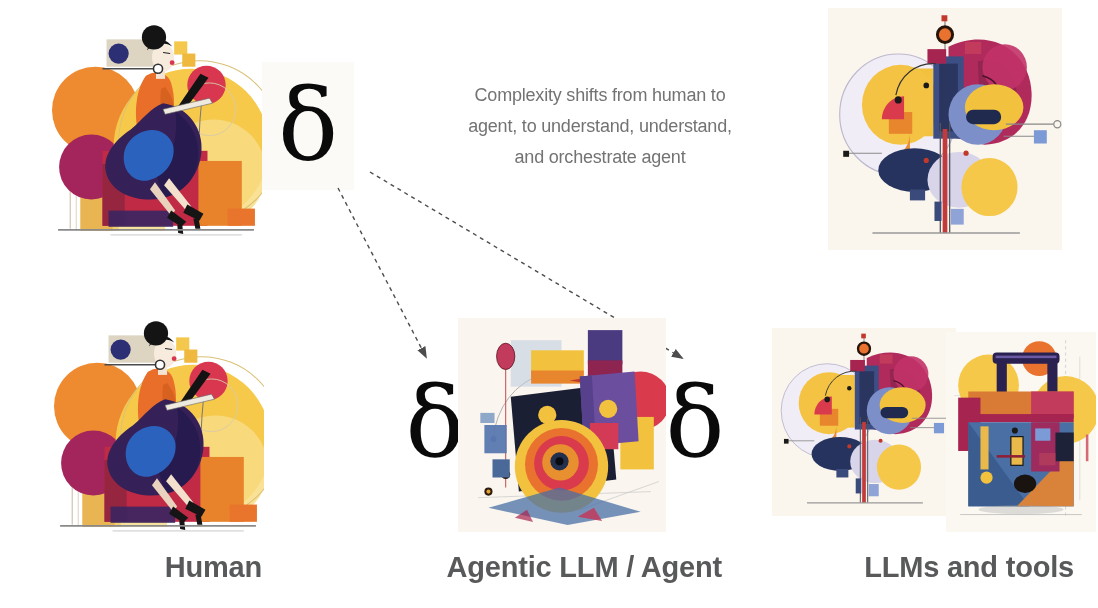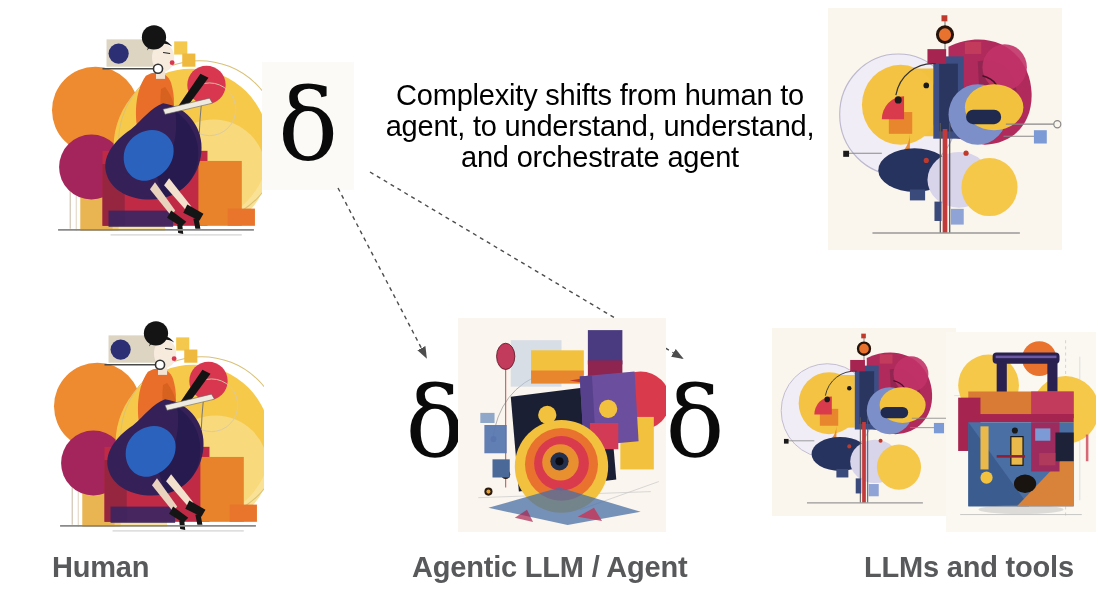--- a/index.html
+++ b/index.html
@@ -26,31 +26,31 @@
     user-select: none;
   }
   .delta-top    { left: 262px; top: 62px;  width: 92px;  height: 128px; font-size: 100px; background: #fbfaf7; }
   .delta-agent  { left: 400px; top: 357px; width: 70px;  height: 130px; font-size: 98px; }
   .delta-tools  { left: 660px; top: 357px; width: 70px;  height: 130px; font-size: 98px; }
 
   .caption {
     position: absolute;
     left: 378px; top: 80px; width: 444px;
     text-align: center;
-    color: #000000;
-    font-size: 29px;
+    color: #737373;
+    font-size: 18px;
     letter-spacing: -0.2px;
     line-height: 31px;
   }
   .caption span { display: block; }
 
   .col-label {
     position: absolute;
     top: 551px;
-    text-align: left;
+    text-align: right;
     font-weight: 700;
     font-size: 29px;
     color: #58595B;
     letter-spacing: -0.2px;
   }
   .label-human { left: 52px;  width: 210px; }
   .label-agent { left: 412px; width: 310px; }
   .label-tools { left: 864px; width: 210px; }
 
   .arrows-overlay {

